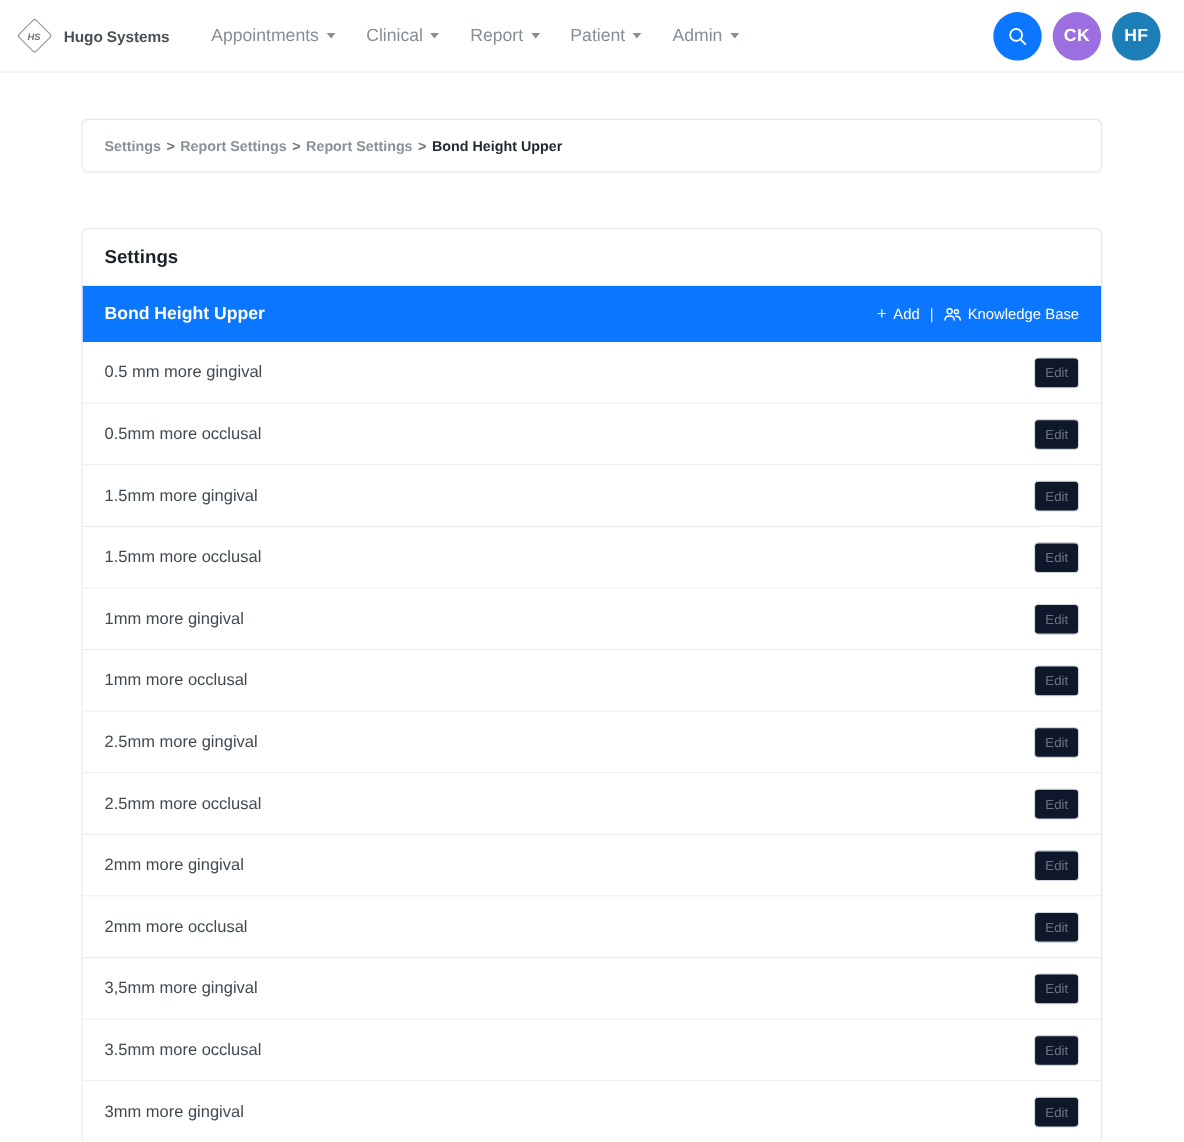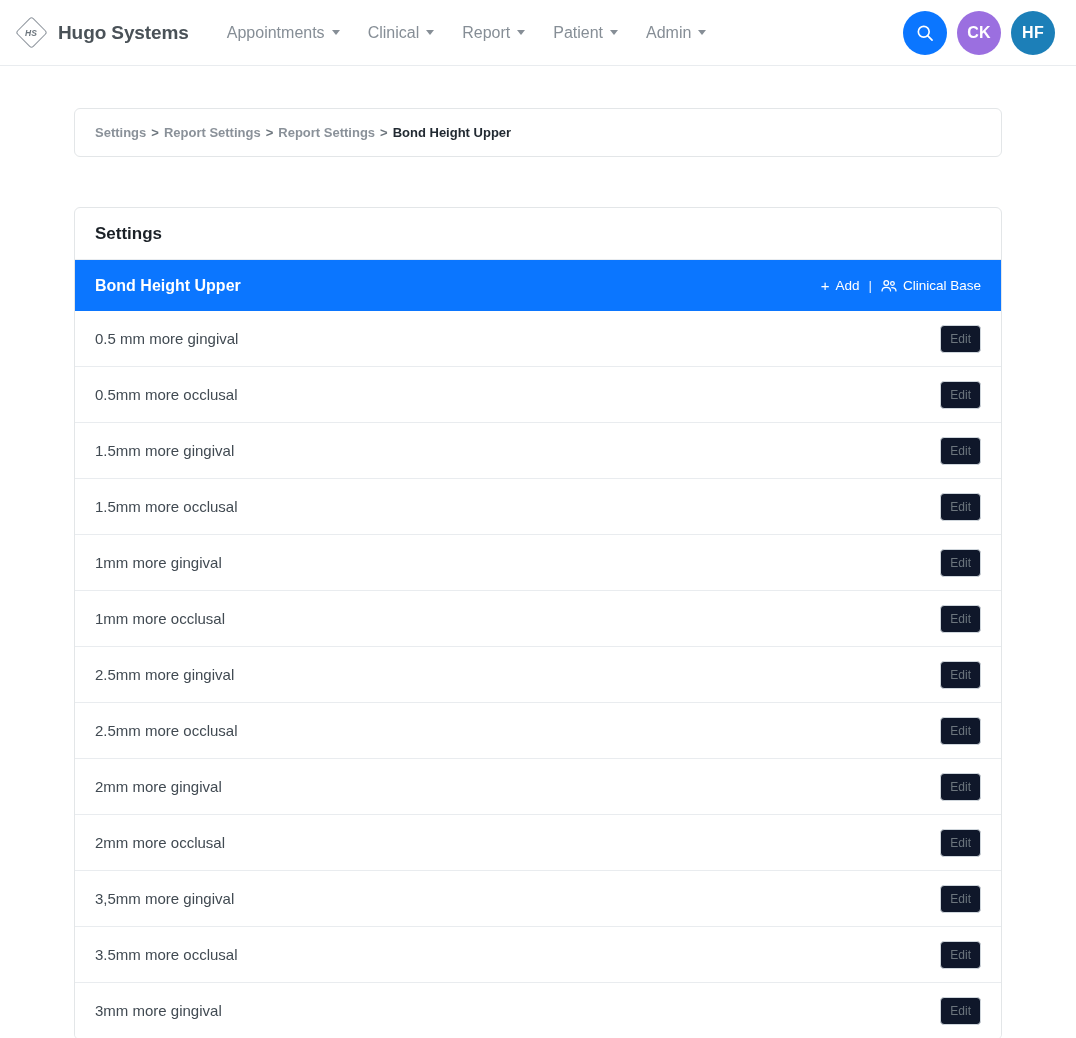--- a/index.html
+++ b/index.html
@@ -56,21 +56,21 @@
     display: flex;
     align-items: center;
     justify-content: center;
     font-size: 8.5px;
     font-weight: bold;
     color: #6c757d;
     letter-spacing: .2px;
   }
 
   .brand-name {
-    font-size: 19px;
+    font-size: 14px;
     font-weight: bold;
     color: #4a5258;
     white-space: nowrap;
     letter-spacing: -.1px;
   }
 
   .nav-links {
     display: flex;
     align-items: flex-end;
     gap: 0px;
@@ -328,21 +328,21 @@
         <span class="panel-divider">|</span>
         <span class="panel-action">
           <span class="users-icon">
             <svg width="16" height="14" viewBox="0 0 20 16" fill="none" stroke="#ffffff" stroke-width="1.6" stroke-linecap="round" stroke-linejoin="round">
               <circle cx="6.6" cy="4.2" r="2.9"></circle>
               <circle cx="14.3" cy="4.8" r="2.3"></circle>
               <path d="M1.3 14.2c0-2.9 2.4-4.6 5.3-4.6s5.3 1.7 5.3 4.6"></path>
               <path d="M13.4 9.9c2.6 0 5.3 1.2 5.3 4.3"></path>
             </svg>
           </span>
-          <span>Clinical Base</span>
+          <span>Knowledge Base</span>
         </span>
       </div>
     </div>
 
     <div class="list">
 
       <div class="list-row">
         <span class="row-label">0.5 mm more gingival</span>
         <button class="edit-btn">Edit</button>
       </div>

